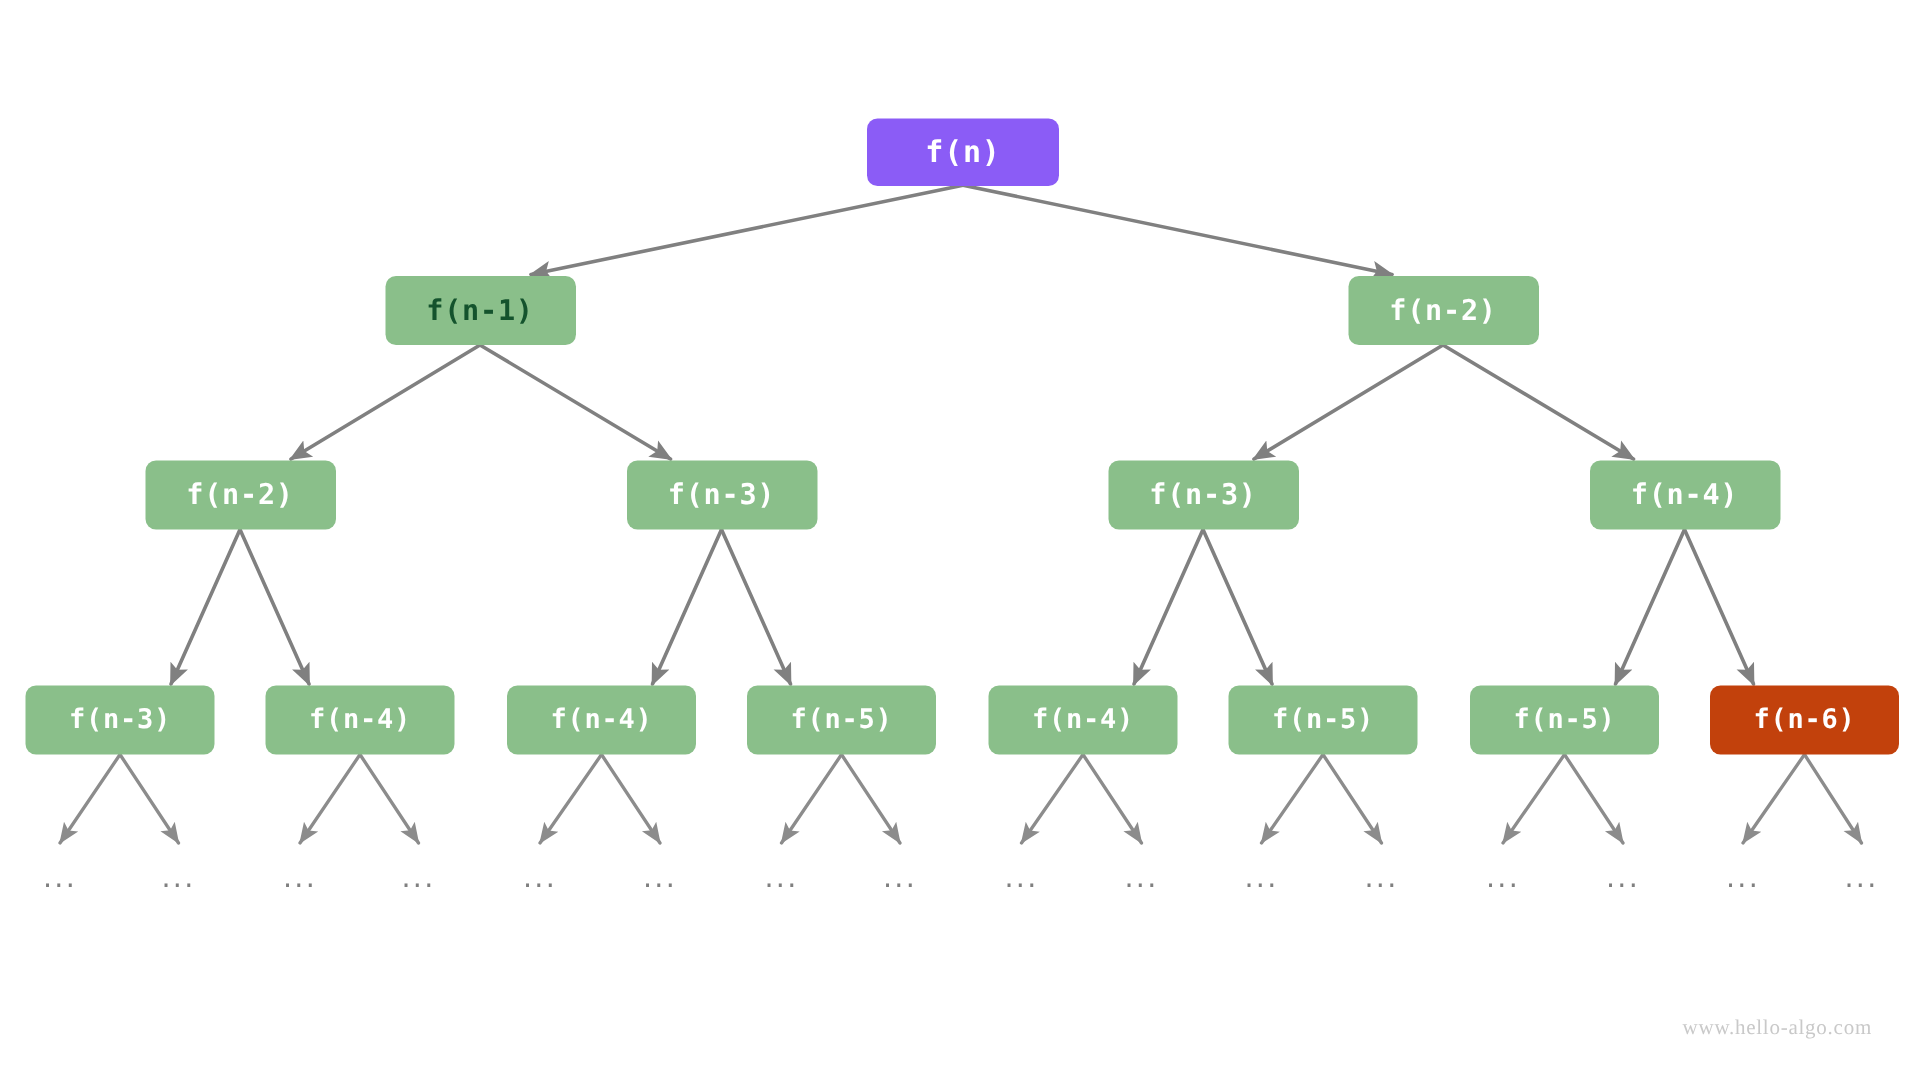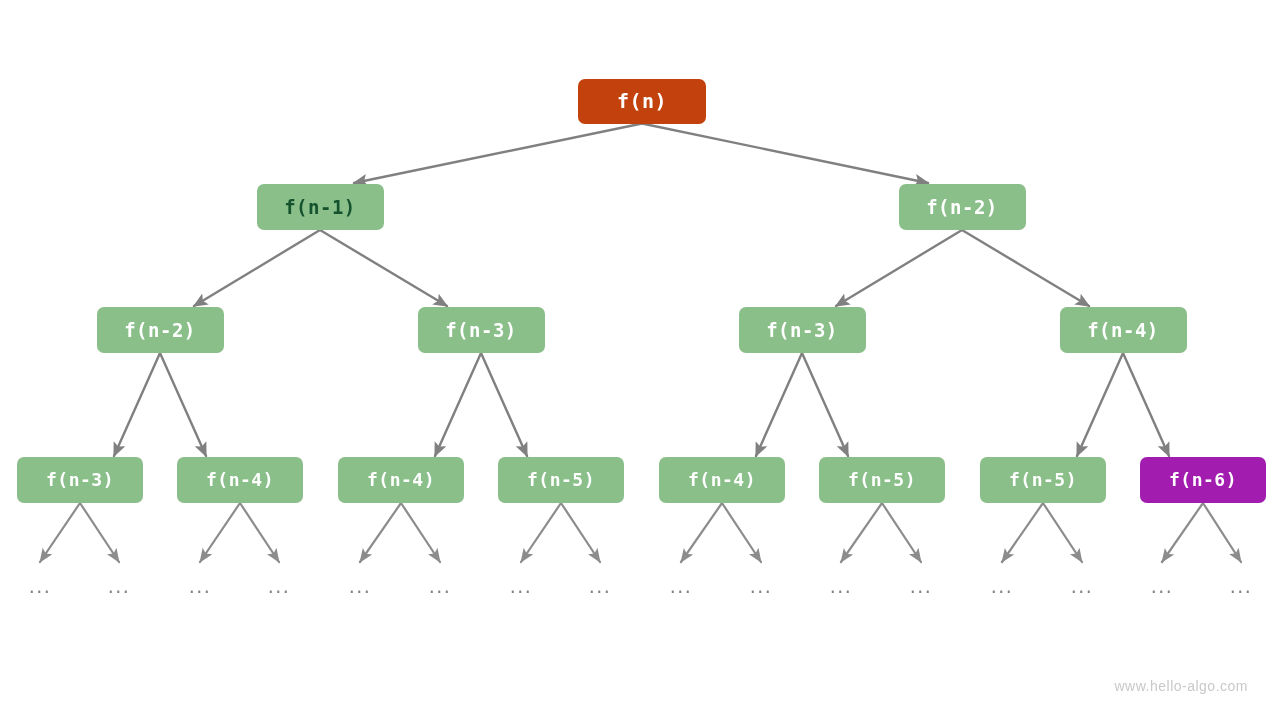--- a/index.html
+++ b/index.html
@@ -49,21 +49,21 @@
     font-size: 19px;
     line-height: 1;
     letter-spacing: 1.5px;
     transform: translate(-50%, -50%);
     white-space: nowrap;
     z-index: 2;
   }
   #watermark {
     position: absolute;
     color: #c9c9c9;
-    font-family: Liberation Sans, sans-serif;
+    font-family: Liberation Serif, serif;
     font-size: 14px;
     letter-spacing: 0.5px;
     white-space: nowrap;
   }
 </style>
 </head>
 <body>
 
 <div id="canvas" style="background: rgb(255, 255, 255);">
 
@@ -106,21 +106,21 @@
         <line x1="882" y1="503" x2="841" y2="562" stroke="#8c8c8c" stroke-width="2.2" stroke-linecap="round" marker-end="url(#arrowhead-small)"></line>
         <line x1="882" y1="503" x2="921" y2="562" stroke="#8c8c8c" stroke-width="2.2" stroke-linecap="round" marker-end="url(#arrowhead-small)"></line>
         <line x1="1043" y1="503" x2="1002" y2="562" stroke="#8c8c8c" stroke-width="2.2" stroke-linecap="round" marker-end="url(#arrowhead-small)"></line>
         <line x1="1043" y1="503" x2="1082" y2="562" stroke="#8c8c8c" stroke-width="2.2" stroke-linecap="round" marker-end="url(#arrowhead-small)"></line>
         <line x1="1203" y1="503" x2="1162" y2="562" stroke="#8c8c8c" stroke-width="2.2" stroke-linecap="round" marker-end="url(#arrowhead-small)"></line>
         <line x1="1203" y1="503" x2="1241" y2="562" stroke="#8c8c8c" stroke-width="2.2" stroke-linecap="round" marker-end="url(#arrowhead-small)"></line>
       </g>
   </svg>
 
   <div id="nodes-layer">
-      <div class="node" style="left: 578px; top: 78.5px; width: 128px; height: 45px; background: #c2410c; color: rgb(255, 255, 255); font-size: 20px;">
+      <div class="node" style="left: 578px; top: 78.5px; width: 128px; height: 45px; background: #8b5cf6; color: rgb(255, 255, 255); font-size: 20px;">
         <span class="node-label">f(n)</span>
       </div>
       <div class="node" style="left: 256.5px; top: 184px; width: 127px; height: 46px; background: rgb(138, 191, 138); color: #14532d; font-size: 19px;">
         <span class="node-label">f(n-1)</span>
       </div>
       <div class="node" style="left: 898.5px; top: 184px; width: 127px; height: 46px; background: rgb(138, 191, 138); color: rgb(255, 255, 255); font-size: 19px;">
         <span class="node-label">f(n-2)</span>
       </div>
       <div class="node" style="left: 96.5px; top: 307px; width: 127px; height: 46px; background: rgb(138, 191, 138); color: rgb(255, 255, 255); font-size: 19px;">
         <span class="node-label">f(n-2)</span>
@@ -148,21 +148,21 @@
       </div>
       <div class="node" style="left: 659px; top: 457px; width: 126px; height: 46px; background: rgb(138, 191, 138); color: rgb(255, 255, 255); font-size: 18px;">
         <span class="node-label">f(n-4)</span>
       </div>
       <div class="node" style="left: 819px; top: 457px; width: 126px; height: 46px; background: rgb(138, 191, 138); color: rgb(255, 255, 255); font-size: 18px;">
         <span class="node-label">f(n-5)</span>
       </div>
       <div class="node" style="left: 980px; top: 457px; width: 126px; height: 46px; background: rgb(138, 191, 138); color: rgb(255, 255, 255); font-size: 18px;">
         <span class="node-label">f(n-5)</span>
       </div>
-      <div class="node" style="left: 1140px; top: 457px; width: 126px; height: 46px; background: #a21caf; color: rgb(255, 255, 255); font-size: 18px;">
+      <div class="node" style="left: 1140px; top: 457px; width: 126px; height: 46px; background: #c2410c; color: rgb(255, 255, 255); font-size: 18px;">
         <span class="node-label">f(n-6)</span>
       </div>
     </div>
   <div id="ellipsis-layer">
       <div class="ellipsis" style="left: 40px; top: 586px; color: rgb(128, 128, 128);">...</div>
       <div class="ellipsis" style="left: 119px; top: 586px; color: rgb(128, 128, 128);">...</div>
       <div class="ellipsis" style="left: 200px; top: 586px; color: rgb(128, 128, 128);">...</div>
       <div class="ellipsis" style="left: 279px; top: 586px; color: rgb(128, 128, 128);">...</div>
       <div class="ellipsis" style="left: 360px; top: 586px; color: rgb(128, 128, 128);">...</div>
       <div class="ellipsis" style="left: 440px; top: 586px; color: rgb(128, 128, 128);">...</div>

